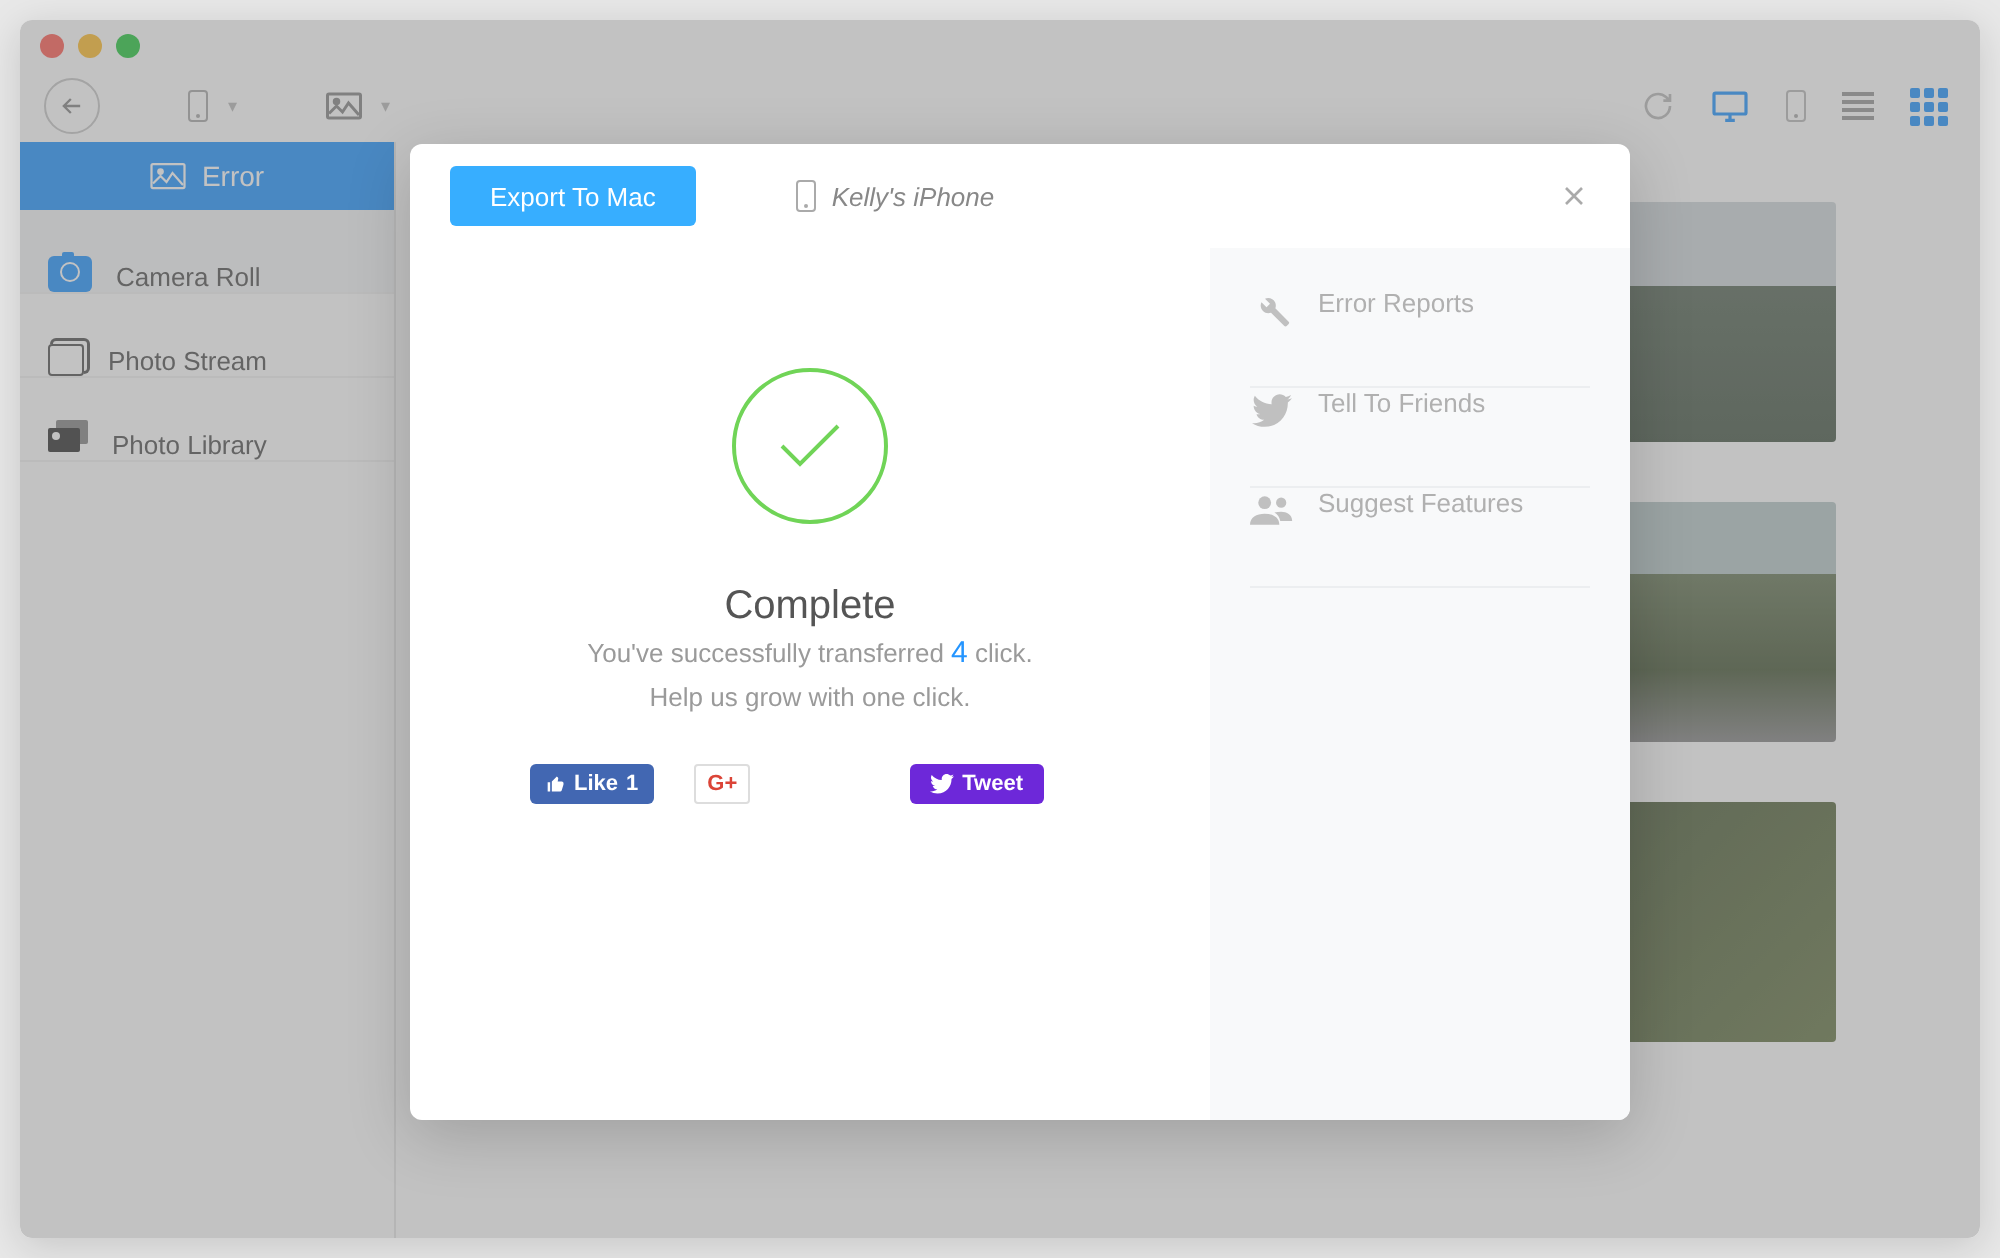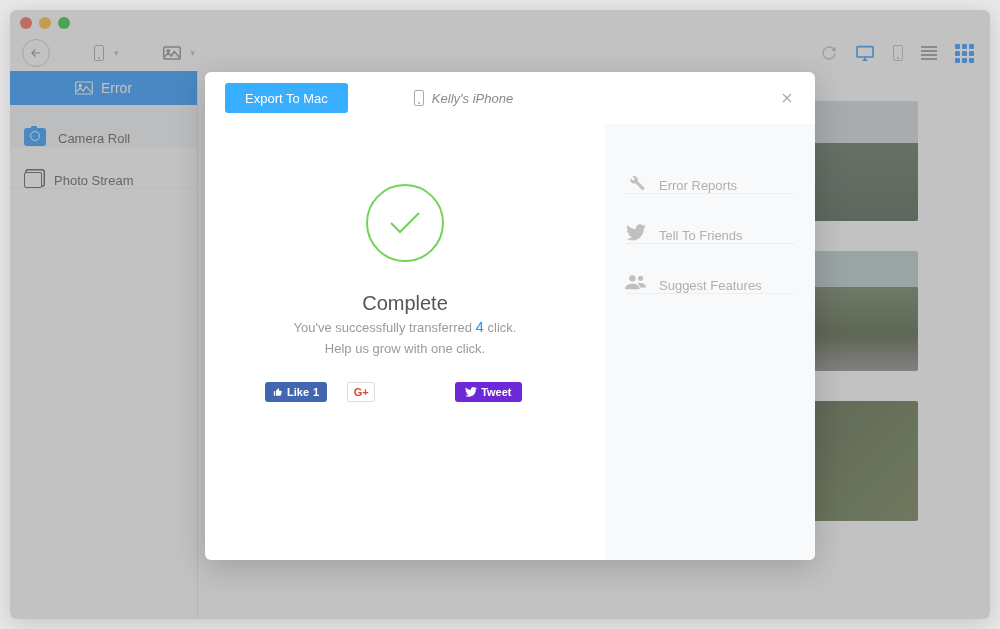--- a/index.html
+++ b/index.html
@@ -154,21 +154,21 @@
       box-shadow: 0 8px 32px rgba(0,0,0,0.18);
       display: flex;
       flex-direction: column;
       overflow:hidden;
     }
     .modal-header {
       height: 52px;
       padding: 0 20px;
       display: flex;
       align-items: center;
-      gap: 36px;
+      gap: 20px;
     }
     .export-btn {
       background: #37aeff;
       color: #fff;
       border: none;
       height: 30px;
       padding: 0 20px;
       border-radius: 3px;
       font-size: 13px;
       font-weight: 400;
@@ -234,21 +234,21 @@
       height:20px;padding:0 10px;border-radius:3px;
       display:flex;align-items:center;gap:4px;
       margin-left: 60px;
     }
     .modal-right {
       flex:1;
       background: #f8f9fa;
       padding: 20px 20px;
     }
     .opt-item {
-      display:flex;align-items:flex-end;gap:12px;
+      display:flex;align-items:flex-start;gap:12px;
       height:50px;
       color:#b0b0b0;
       font-size:13px;
       border-bottom:1px solid #eceef0;
     }
     .opt-icon{width:22px;height:22px;display:flex;align-items:center;justify-content:center;}
   </style>
 </head>
 <body>
 
@@ -328,20 +328,27 @@
           </svg>
         <span>Error</span>
       </div>
       <div class="sidebar-item selected">
         <div class="sb-icon blue-cam"></div>
         <span>Camera Roll</span>
       </div>
       <div class="sidebar-item">
         <div class="sb-icon stream"></div>
         <span>Photo Stream</span>
+      </div>
+      <div class="sidebar-item">
+        <div class="sb-icon stack">
+            <div class="s1"></div>
+            <div class="s2"></div>
+          </div>
+        <span>Photo Library</span>
       </div>
     </div>
 
     <div class="content">
       <div class="photo-grid">
         <div class="thumb c"></div>
         <div class="thumb"></div>
         <div class="thumb b"></div>
         <div class="thumb b"></div>
         <div class="thumb b"></div>

